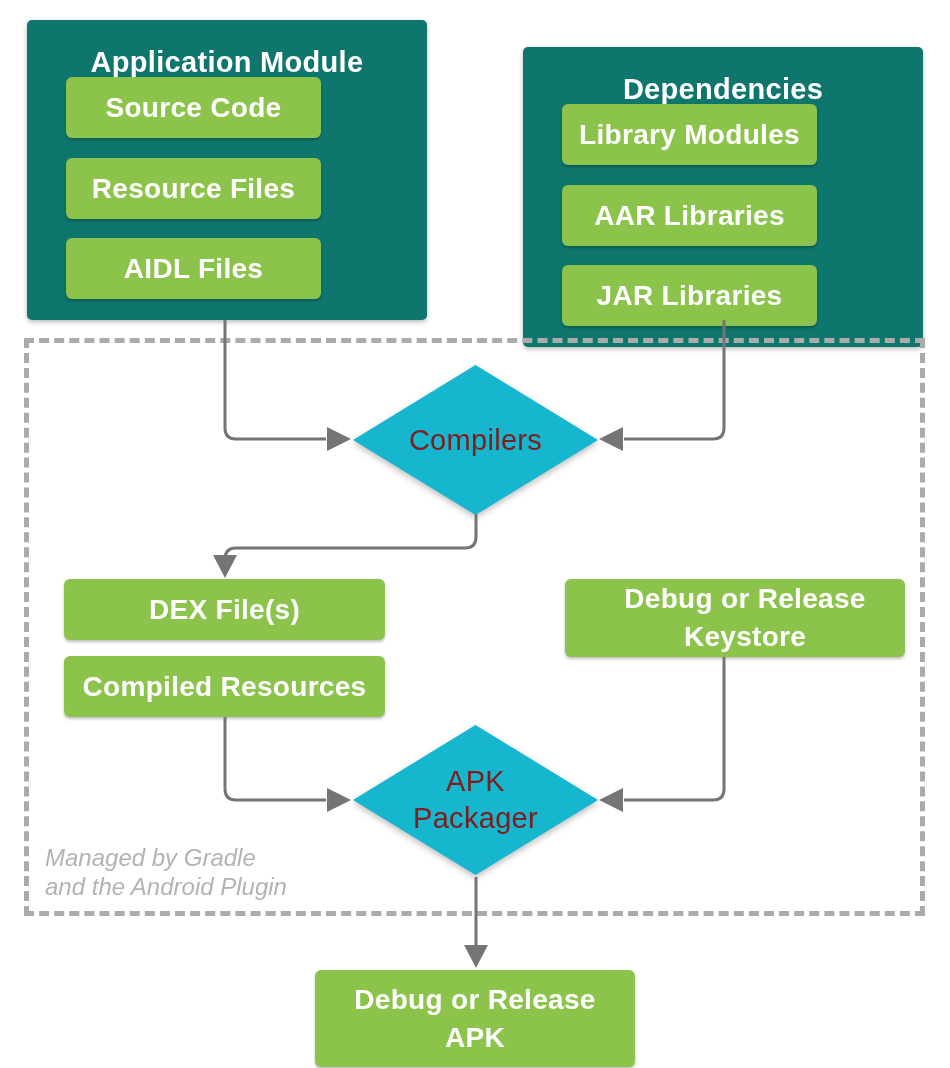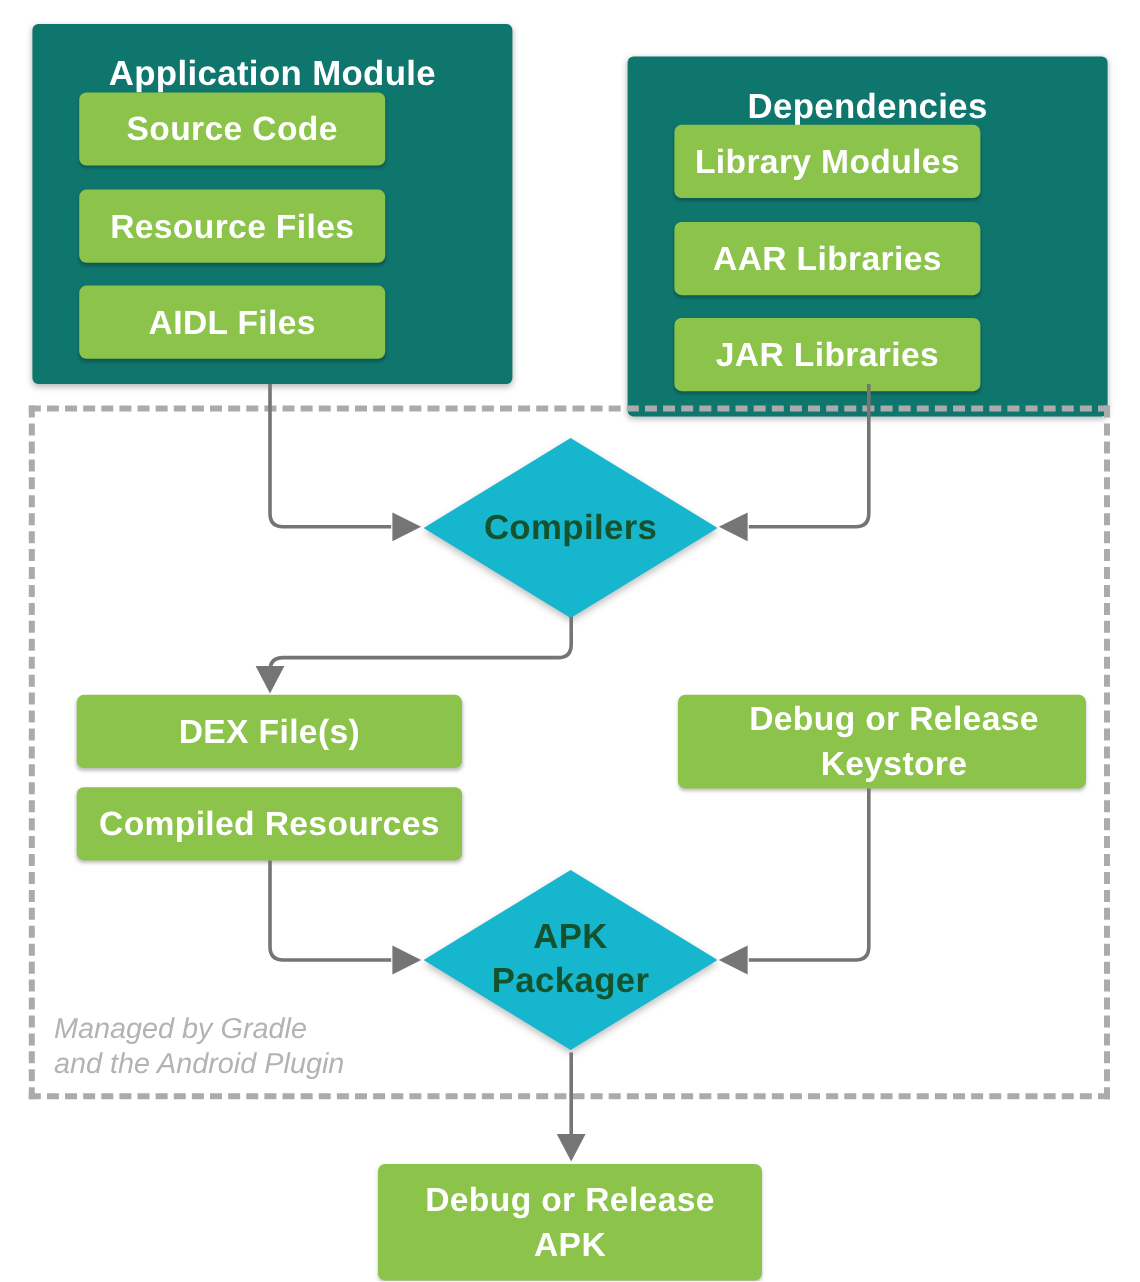--- a/index.html
+++ b/index.html
@@ -86,23 +86,23 @@
   .diamond-wrap.compilers { left: 353px; top: 365px; }
   .diamond-wrap.packager  { left: 353px; top: 725px; }
   .diamond {
     width: 245px;
     height: 150px;
     background: #17B6CF;
     clip-path: polygon(50% 0, 100% 50%, 50% 100%, 0 50%);
     display: flex;
     align-items: center;
     justify-content: center;
-    color: #14532d;
+    color: #7f1d1d;
     font-size: 29px;
-    font-weight: 700;
+    font-weight: 400;
     text-align: center;
     line-height: 37px;
     letter-spacing: 0.3px;
   }
   .diamond .wrap-narrow { display: inline-block; width: 170px; }
 
   
   .connector-layer {
     position: absolute;
     left: 0; top: 0;

